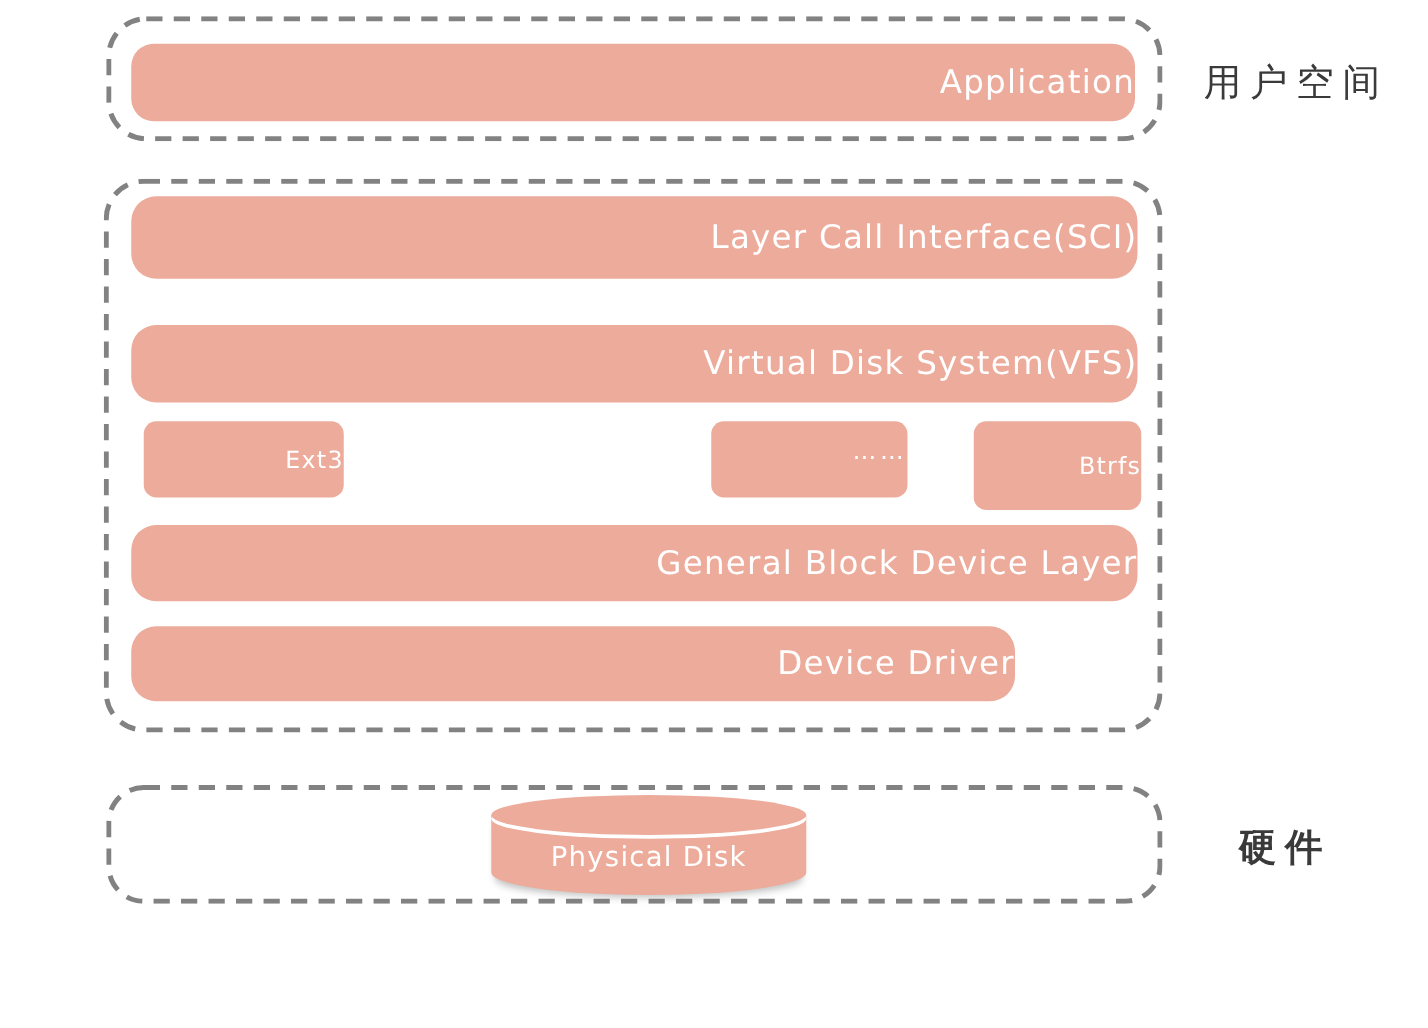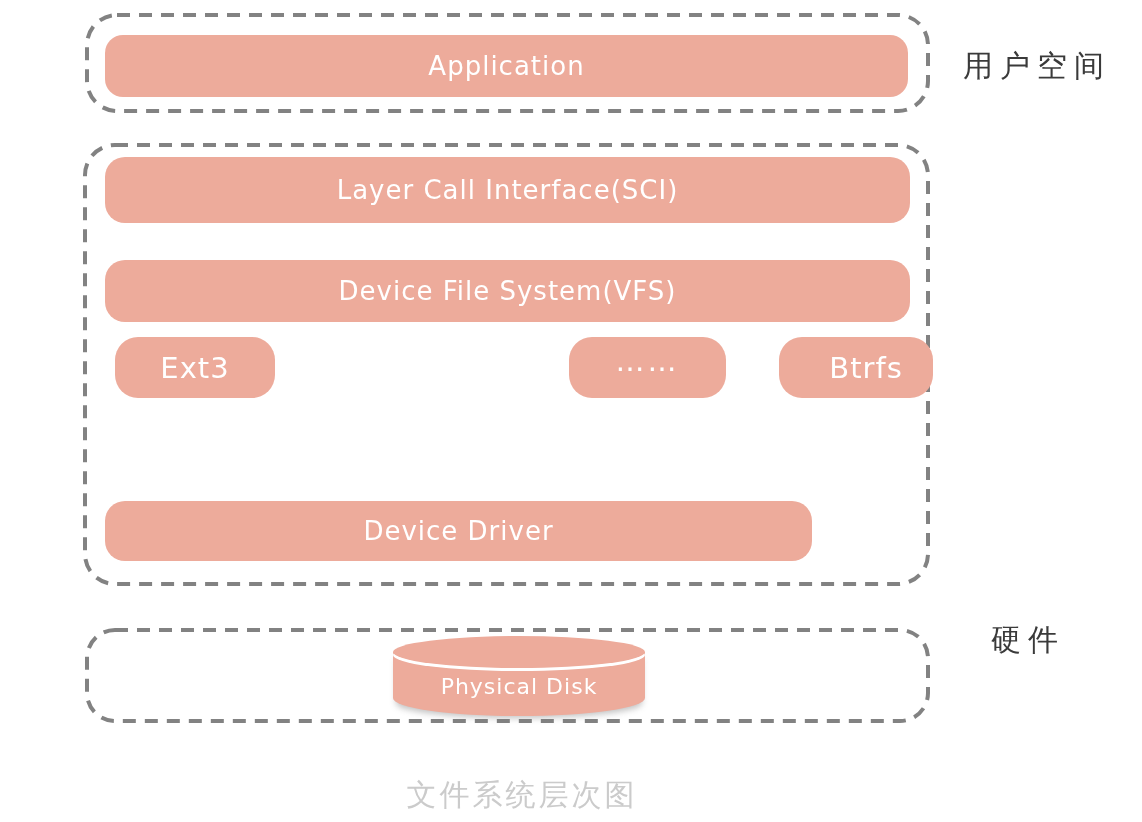--- a/index.html
+++ b/index.html
@@ -10,26 +10,26 @@
   }
   
   .group { position:absolute; }
   .dash-svg { position:absolute; left:0; top:0; display:block; }
 
   
   .pbox {
     position:absolute;
     background:var(--box-fill,#EDAB9B);
     color:var(--box-text,#ffffff);
-    display:flex; align-items:center; justify-content:center;
+    display:flex; align-items:center; justify-content:flex-end;
     border-radius:20px;
     font-size:26px; letter-spacing:1px; font-weight:500;
     text-align:center; white-space:nowrap;
   }
-  .pbox.small { border-radius:23px; font-size:29px; }
+  .pbox.small { border-radius:10px; font-size:19px; }
   .dots-label { transform:translateY(-7px); letter-spacing:3px; }
 
   
   .side-label {
     position:absolute;
     font-size:30px; letter-spacing:7px;
     color:var(--side-label,#3A3A3A);
     white-space:nowrap;
   }
 
@@ -82,46 +82,48 @@
   <section class="group" style="left:83px; top:143px; width:847px; height:443px;">
     <svg class="dash-svg" width="847" height="443">
       <rect x="2" y="2" width="843" height="439" rx="30" ry="30" fill="none" stroke="#828282" stroke-width="4" stroke-dasharray="13 9"></rect>
     </svg>
 
     <div class="pbox" style="left:22px; top:14px; width:805px; height:66px;">
       <span>Layer Call Interface(SCI)</span>
     </div>
 
     <div class="pbox" style="left:22px; top:117px; width:805px; height:62px;">
-      <span>Device File System(VFS)</span>
+      <span>Virtual Disk System(VFS)</span>
     </div>
 
     <div class="pbox small" style="left:32px; top:194px; width:160px; height:61px;">
       <span>Ext3</span>
     </div>
     <div class="pbox small" style="left:486px; top:194px; width:157px; height:61px;">
       <span class="dots-label">……</span>
     </div>
-    <div class="pbox small" style="left:696px; top:194px; width:134px; height:61px;padding-left:20px;">
+    <div class="pbox small" style="left:696px; top:194px; width:134px; height:71px;">
       <span>Btrfs</span>
     </div>
 
+    <div class="pbox" style="left:22px; top:277px; width:805px; height:61px;">
+      <span>General Block Device Layer</span>
+    </div>
 
     <div class="pbox" style="left:22px; top:358px; width:707px; height:60px;">
       <span>Device Driver</span>
     </div>
   </section>
 
   <section class="group" style="left:85px; top:628px; width:845px; height:95px;">
     <svg class="dash-svg" width="845" height="95">
       <rect x="2" y="2" width="841" height="91" rx="28" ry="28" fill="none" stroke="#828282" stroke-width="4" stroke-dasharray="13 9"></rect>
     </svg>
     <div class="disk">
       <div class="disk-body"></div>
       <div class="disk-top"></div>
       <div class="disk-label">Physical Disk</div>
     </div>
   </section>
-  <div class="side-label" style="left:991px; top:620px;">硬件</div>
+  <div class="side-label" style="left:991px; top:658px;font-weight:bold;">硬件</div>
 
-  <div class="caption">文件系统层次图</div>
 
 </div>
 
 </body></html>

